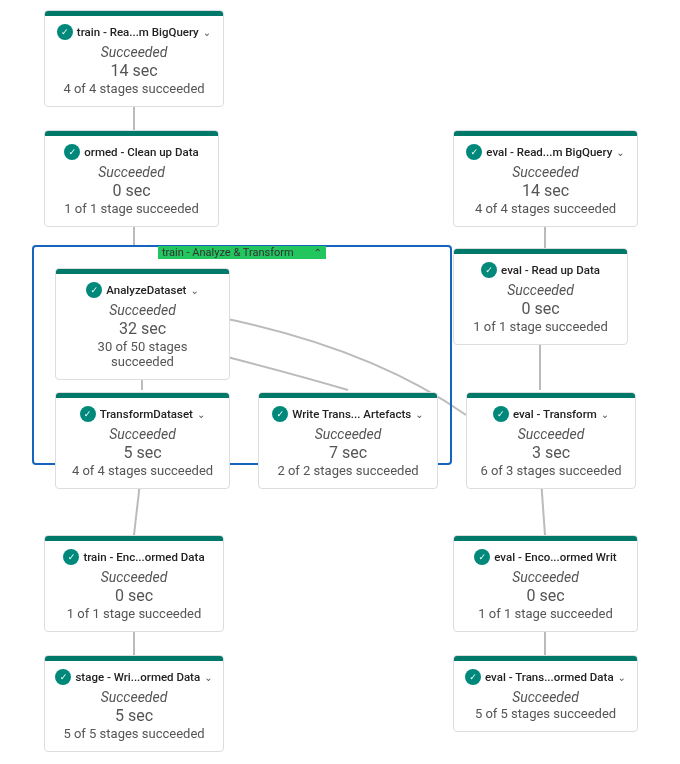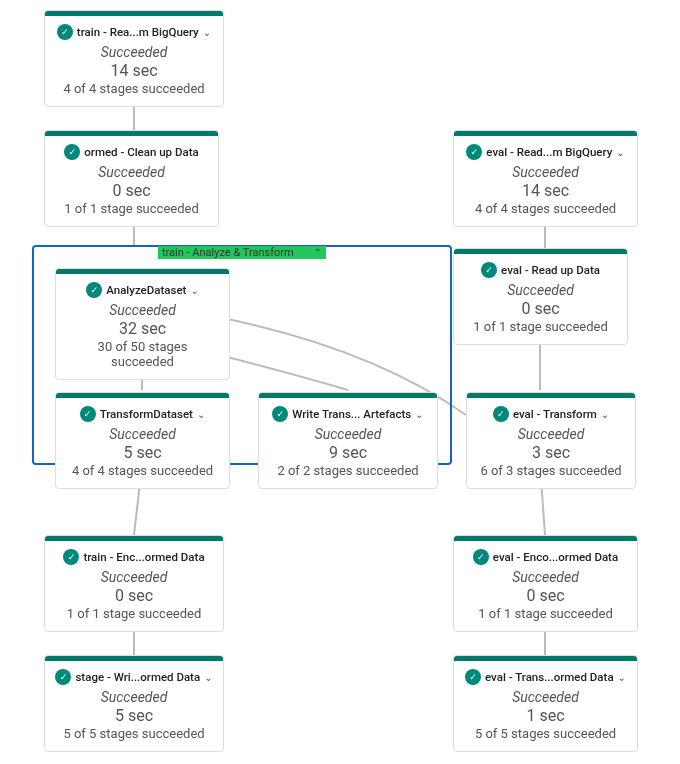--- a/index.html
+++ b/index.html
@@ -247,21 +247,21 @@
 
   <div class="node" style="left:258px; top:392px; width:180px;">
     <div class="node-header"></div>
     <div class="node-body">
       <div class="node-title-row">
         <span class="check-icon">✓</span>
         <span>Write Trans... Artefacts</span>
         <span class="chevron">⌄</span>
       </div>
       <div class="node-status">Succeeded</div>
-      <div class="node-time">9 sec</div>
+      <div class="node-time">7 sec</div>
       <div class="node-stages">2 of 2 stages succeeded</div>
     </div>
   </div>
 
   <div class="node" style="left:466px; top:392px; width:170px;">
     <div class="node-header"></div>
     <div class="node-body">
       <div class="node-title-row">
         <span class="check-icon">✓</span>
         <span>eval - Transform</span>
@@ -284,21 +284,21 @@
       <div class="node-time">0 sec</div>
       <div class="node-stages">1 of 1 stage succeeded</div>
     </div>
   </div>
 
   <div class="node" style="left:453px; top:535px; width:185px;">
     <div class="node-header"></div>
     <div class="node-body">
       <div class="node-title-row">
         <span class="check-icon">✓</span>
-        <span>eval - Enco...ormed Data</span>
+        <span>eval - Enco...ormed Writ</span>
       </div>
       <div class="node-status">Succeeded</div>
       <div class="node-time">0 sec</div>
       <div class="node-stages">1 of 1 stage succeeded</div>
     </div>
   </div>
 
   <div class="node" style="left:44px; top:655px; width:180px;">
     <div class="node-header"></div>
     <div class="node-body">
@@ -315,18 +315,17 @@
 
   <div class="node" style="left:453px; top:655px; width:185px;">
     <div class="node-header"></div>
     <div class="node-body">
       <div class="node-title-row">
         <span class="check-icon">✓</span>
         <span>eval - Trans...ormed Data</span>
         <span class="chevron">⌄</span>
       </div>
       <div class="node-status">Succeeded</div>
-      <div class="node-time">1 sec</div>
       <div class="node-stages">5 of 5 stages succeeded</div>
     </div>
   </div>
 
 </div>
 
 </body></html>

